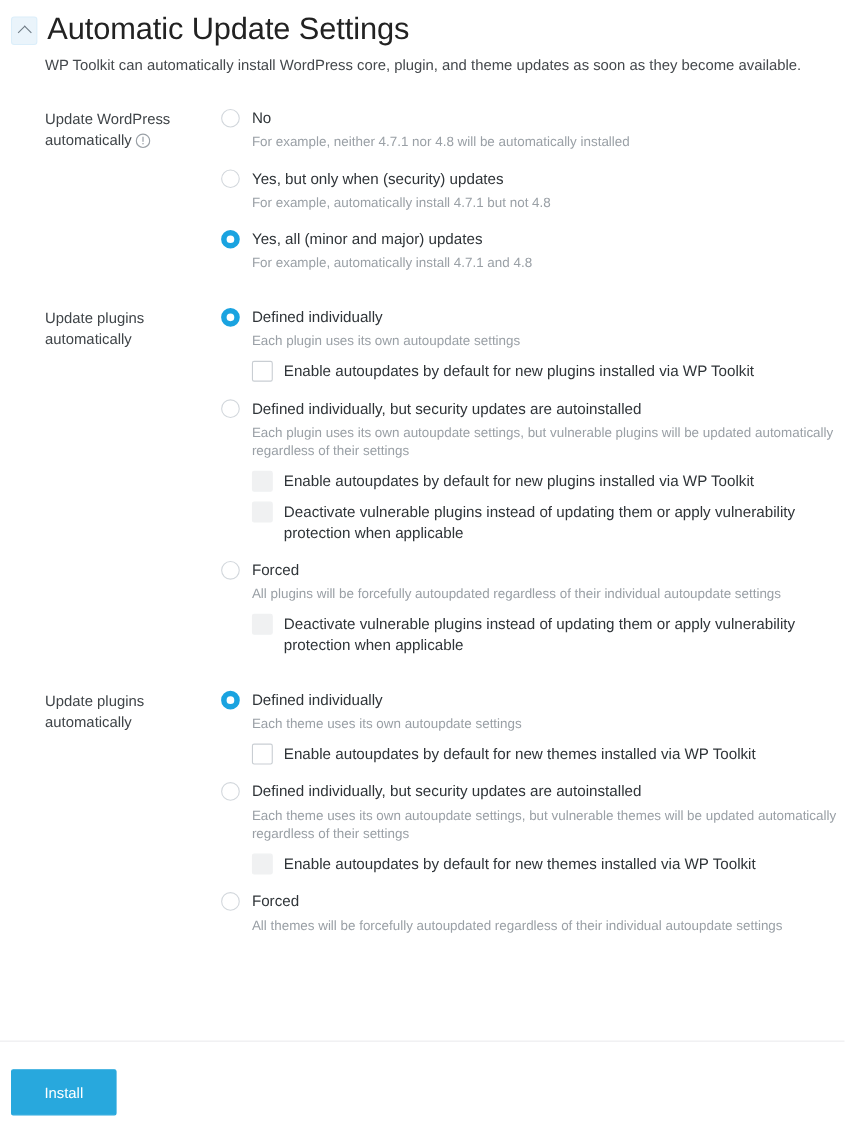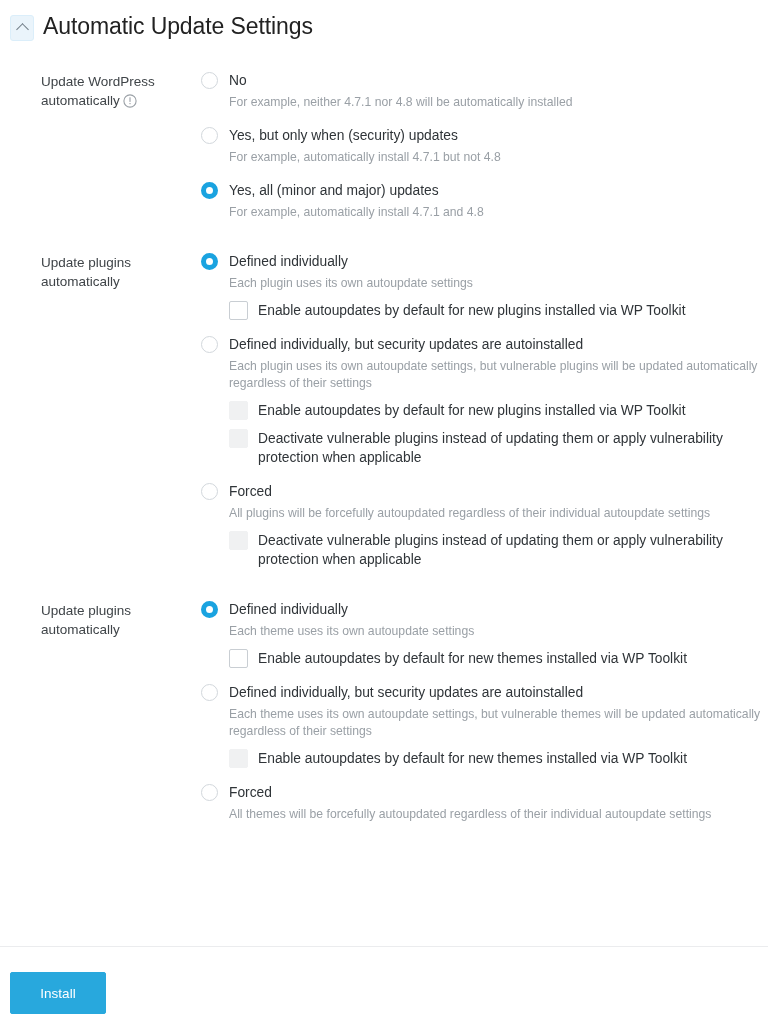--- a/index.html
+++ b/index.html
@@ -43,21 +43,21 @@
   .chev {
     display: block;
     width: 9px;
     height: 9px;
     border-left: 1.6px solid #6f7b85;
     border-top: 1.6px solid #6f7b85;
     transform: rotate(45deg);
     margin-top: 3px;
   }
   .title {
-    font-size: 23px;
+    font-size: 28px;
     font-weight: 400;
     color: #222222;
     line-height: 32px;
     margin-left: 9px;
     letter-spacing: -0.1px;
     white-space: nowrap;
   }
   .subtitle {
     font-size: 13.5px;
     color: #44484c;
@@ -198,20 +198,21 @@
 
 <div class="page">
 
   <div class="header">
     <div class="collapse-btn">
       <span class="chev"></span>
     </div>
     <div class="title">Automatic Update Settings</div>
   </div>
 
+  <div class="subtitle">WP Toolkit can automatically install WordPress core, plugin, and theme updates as soon as they become available.</div>
 
   <div id="sections-root">
       <div class="section" style="margin-top: 28px;">
         <div class="sec-label"><span>Update WordPress</span><br><span>automatically</span><span class="info-ico"><svg width="14" height="14" viewBox="0 0 14 14">
               <circle cx="7" cy="7" r="6.1" fill="none" stroke="#9aa0a6" stroke-width="1.1"></circle>
               <rect x="6.45" y="3.3" width="1.1" height="4.6" fill="#9aa0a6"></rect>
               <rect x="6.45" y="9" width="1.1" height="1.2" fill="#9aa0a6"></rect>
             </svg></span></div>
         <div class="sec-body">
           <div class="opt">

